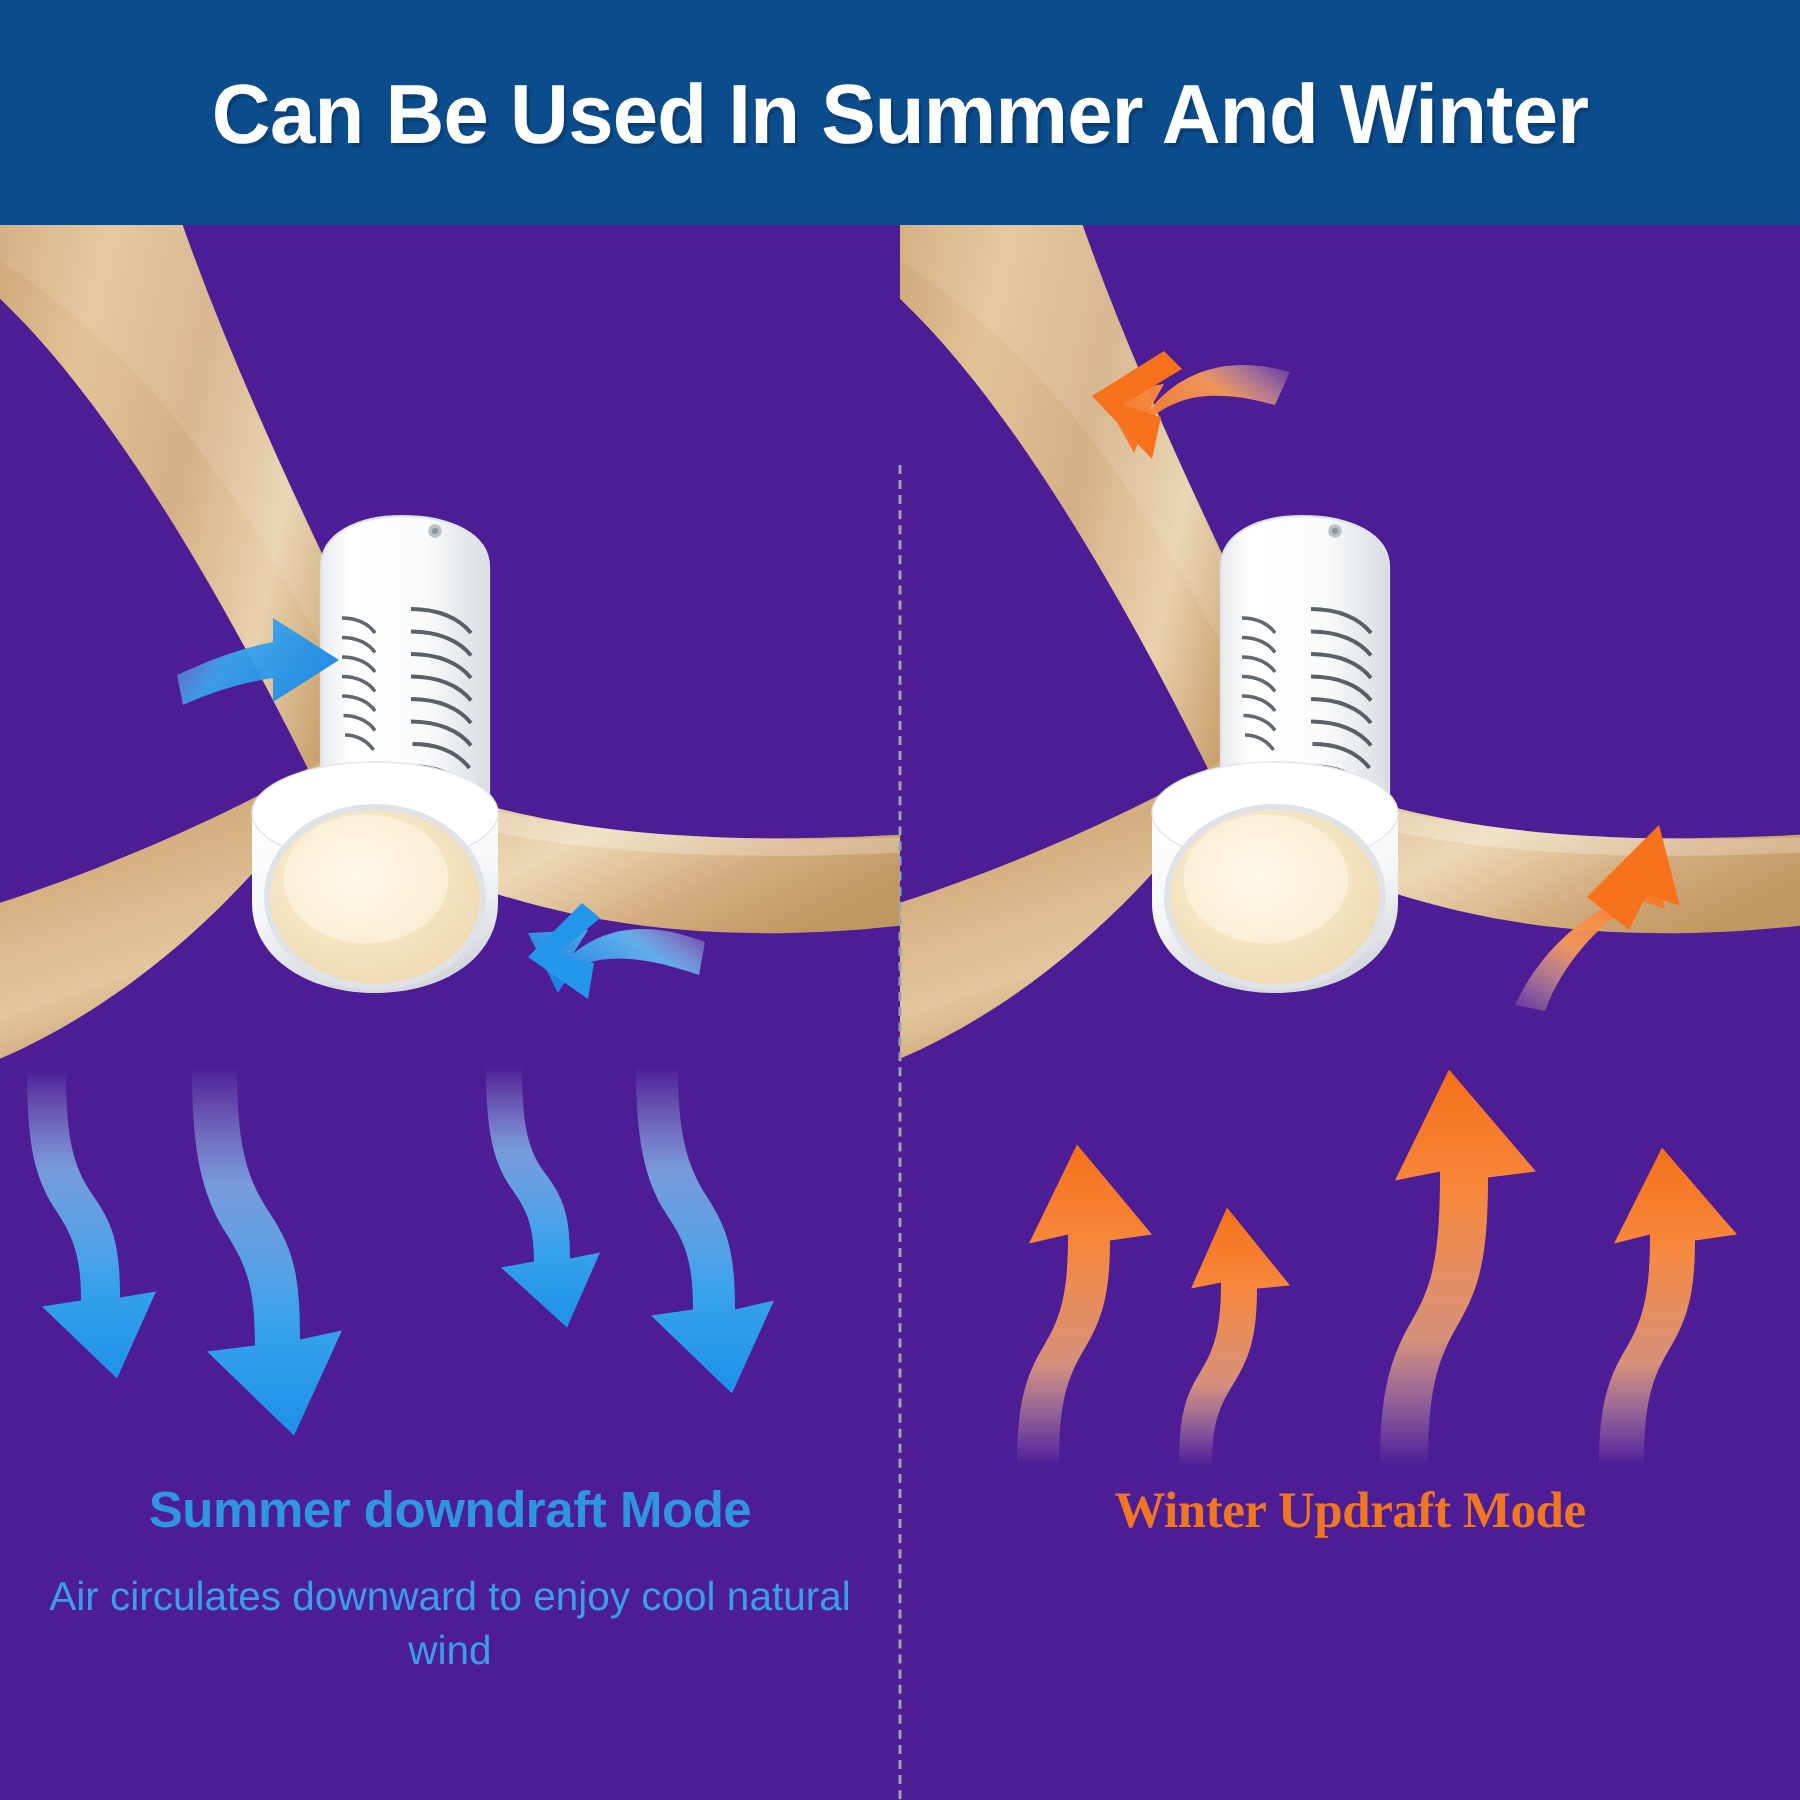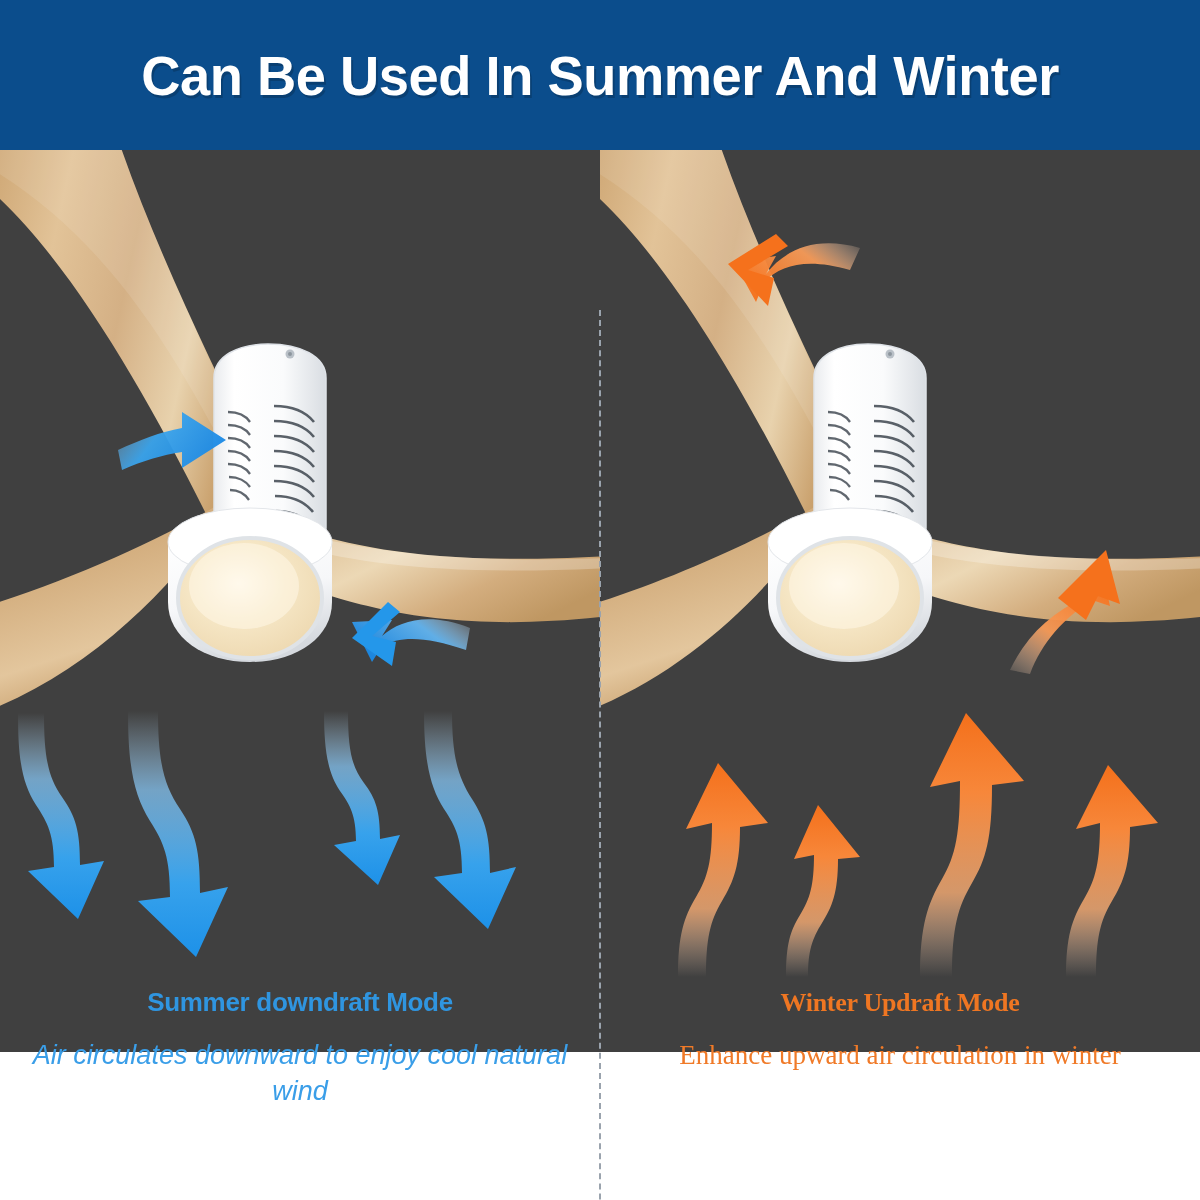--- a/index.html
+++ b/index.html
@@ -2,21 +2,21 @@
 <html><head>
 <meta charset="utf-8">
 <style>
   * { margin:0; padding:0; box-sizing:border-box; }
   html,body { width:1200px; height:1200px; }
   body {
     font-family:"Liberation Sans", sans-serif;
     background:#ffffff;
     overflow:hidden;
   }
-  .page { position:relative; width:1200px; height:1052px; background:#404040; }
+  .page { position:relative; width:1200px; height:1200px; background:#4c1d95; }
 
   
   .banner {
     position:absolute; left:0; top:0; width:1200px; height:150px;
     background:#0b4d8c;
     display:flex; align-items:center; justify-content:center;
   }
   .banner-title {
     color:#ffffff;
     font-size:56px;
@@ -42,27 +42,27 @@
   .fan-stage { position:absolute; left:0; top:0; width:600px; height:560px; }
   .fan-svg { position:absolute; left:0; top:0; width:600px; height:560px; }
 
   
   .flow-stage { position:absolute; left:0; top:555px; width:600px; height:280px; }
   .flow-svg { position:absolute; left:0; top:0; width:600px; height:280px; }
 
   
   .caption { position:absolute; left:0; top:838px; width:600px; text-align:center; padding:0 22px; }
   .caption-title {
-    font-size:26px; font-weight:bold; letter-spacing:-0.3px; line-height:1.15;
+    font-size:34px; font-weight:bold; letter-spacing:-0.3px; line-height:1.15;
   }
   .caption-sub {
     margin-top:20px; font-size:27px; line-height:1.33; font-weight:400;
   }
   .left  .caption-title { color:#2f95e0; }
-  .left  .caption-sub   { color:#3a9ee8;font-style:italic; }
+  .left  .caption-sub   { color:#3a9ee8; }
   .right .caption-title { color:#ef7622; }
   .right .caption-sub   { color:#f07a28; }
 </style>
 </head>
 <body>
 
 <div class="page">
 
   <div class="banner">
     <div class="banner-title">Can Be Used In Summer And Winter</div>
@@ -317,19 +317,18 @@
             <path d="M78,272 C78,230 84,212 96,192 C108,172 112,156 112,118 L86,124 L118,58 L168,118 L140,122 C140,160 134,176 122,196 C110,216 106,234 106,272 Z"></path>
             <path d="M186,272 C186,240 190,226 200,210 C210,194 214,180 214,150 L194,154 L218,100 L260,152 L238,154 C238,188 232,202 222,218 C212,234 208,246 208,272 Z"></path>
             <path d="M320,272 C320,220 328,198 342,174 C356,150 360,128 360,76 L330,82 L366,8 L424,76 L392,80 C392,134 386,154 372,178 C358,202 352,222 352,272 Z"></path>
             <path d="M466,272 C466,232 472,214 484,194 C496,174 500,156 500,118 L476,124 L508,60 L558,118 L530,122 C530,160 524,176 512,196 C500,216 496,234 496,272 Z"></path>
           </g>
         </svg>
       </div>
 
       <div class="caption">
         <div class="caption-title">Winter Updraft Mode</div>
-        <div class="caption-sub">Enhance upward air circulation in winter</div>
       </div>
     </div>
 
     <div class="divider"></div>
   </div>
 </div>
 
 </body></html>

